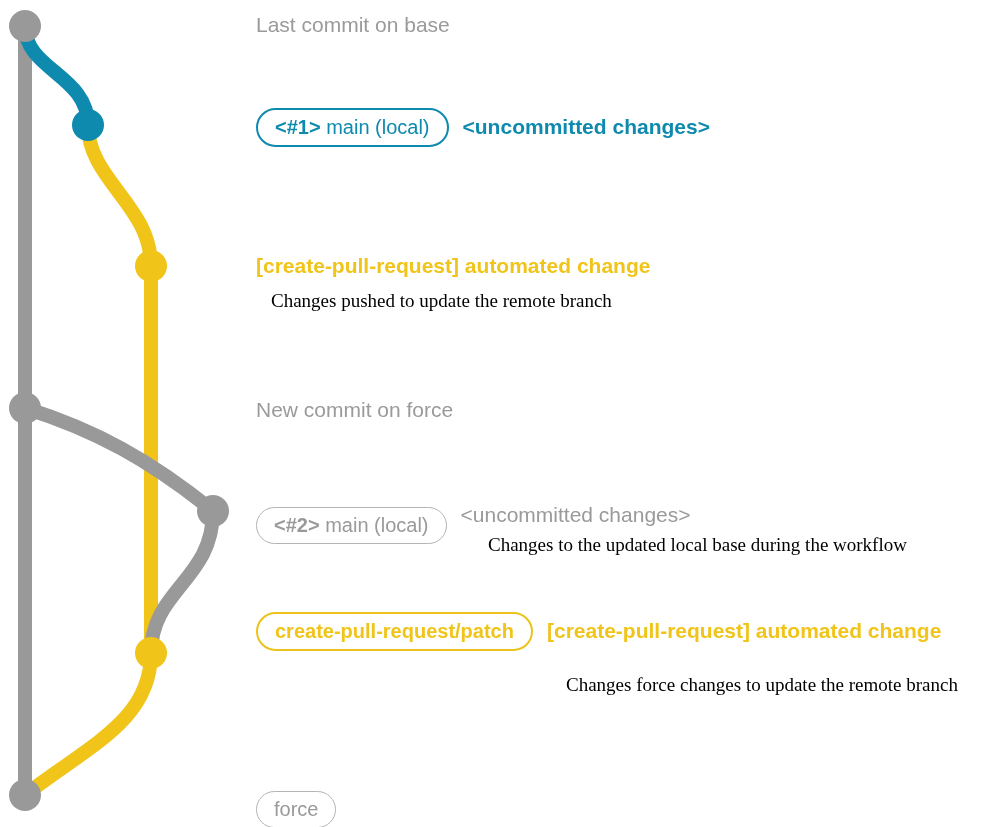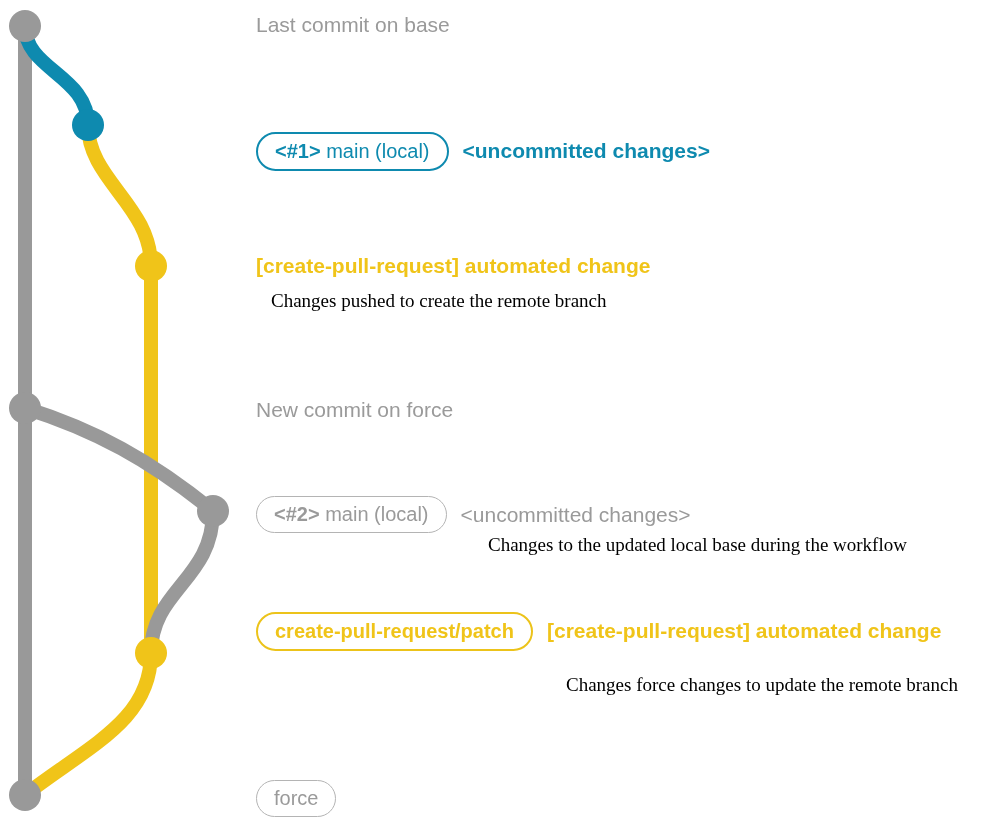--- a/index.html
+++ b/index.html
@@ -64,20 +64,21 @@
     color: #0e8aaf;
   }
   .badge-yellow {
     border: 2px solid #ecc31a;
     color: #f0c419;
     font-weight: bold;
   }
   .badge-gray {
     border: 1.5px solid #b4b4b4;
     color: #9a9a9a;
+    margin-top: 11px;
   }
   .badge .hash {
     font-weight: bold;
   }
   .badge-blue .hash { color: #0e8aaf; }
   .badge-gray .hash { color: #9a9a9a; }
 
   
   .subject {
     font-family: Liberation Sans, sans-serif;
@@ -137,28 +138,28 @@
   <circle cx="25" cy="408" r="16" fill="#999999"></circle>
   <circle cx="213" cy="511" r="16" fill="#999999"></circle>
   <circle cx="151" cy="653" r="16" fill="#f0c419"></circle>
   <circle cx="25" cy="795" r="16" fill="#999999"></circle>
 </svg>
 
 <div class="annotation-layer">
 
   <div class="caption" style="position:absolute; left:256px; top:12px;">Last commit on base</div>
 
-  <div class="row" style="left:256px; top:108px;margin-top:24px;">
+  <div class="row" style="left:256px; top:108px;">
     <div class="badge badge-blue"><span class="hash">&lt;#1&gt;</span><span> main (local)</span></div>
     <div class="badge-gap"></div>
     <div class="subject subject-blue">&lt;uncommitted changes&gt;</div>
   </div>
 
   <div class="headline headline-yellow" style="left:256px; top:253px;">[create-pull-request] automated change</div>
-  <div class="note" style="left:271px; top:289px;">Changes pushed to create the remote branch</div>
+  <div class="note" style="left:271px; top:289px;">Changes pushed to update the remote branch</div>
 
   <div class="caption" style="position:absolute; left:256px; top:397px;">New commit on force</div>
 
   <div class="row" style="left:256px; top:496px;">
     <div class="badge badge-gray"><span class="hash">&lt;#2&gt;</span><span> main (local)</span></div>
     <div class="badge-gap"></div>
     <div class="subject subject-gray">&lt;uncommitted changes&gt;</div>
   </div>
   <div class="note" style="left:488px; top:533px;">Changes to the updated local base during the workflow</div>
 

